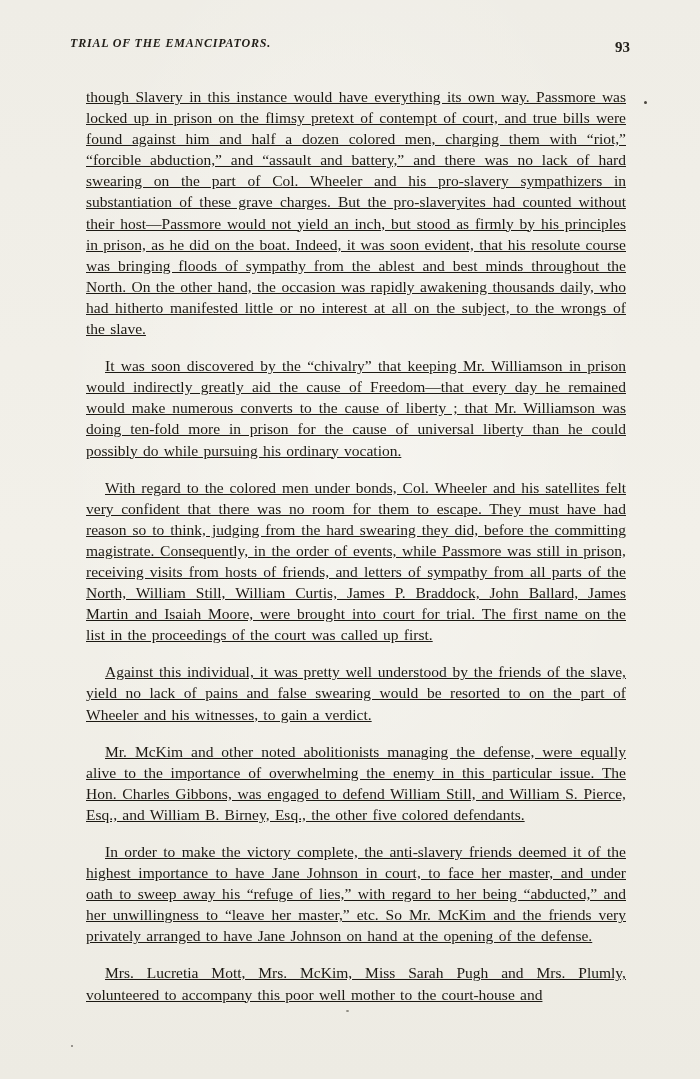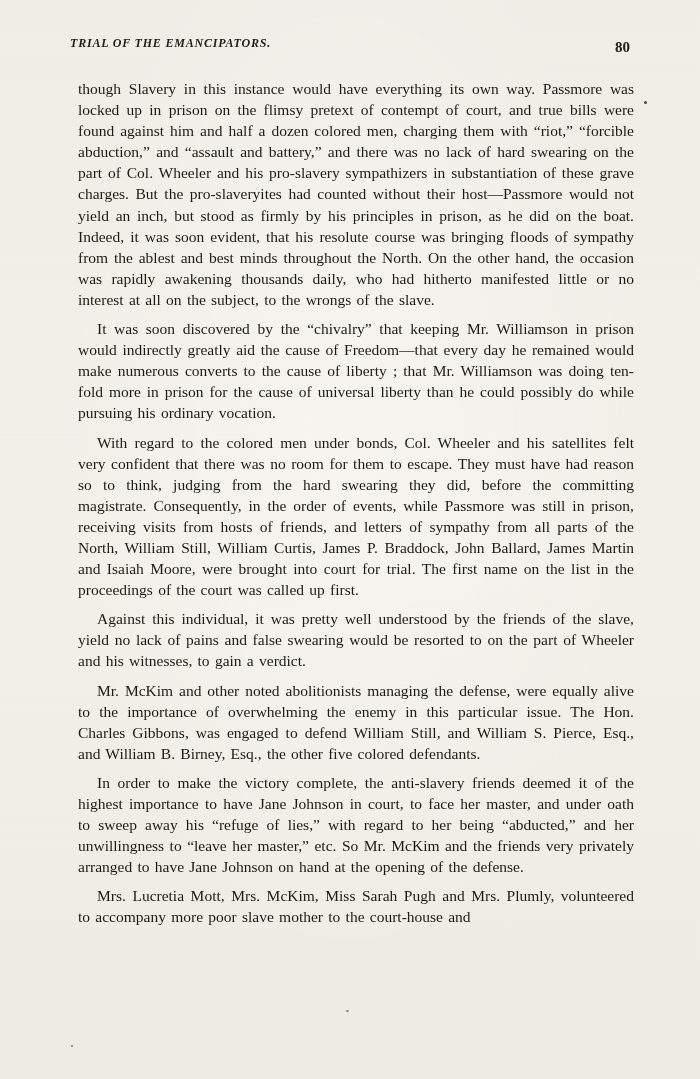--- a/index.html
+++ b/index.html
@@ -47,51 +47,52 @@
     top: 70px;
     left: 70px;
     width: 572px;
     font-size: 15.5px;
     line-height: 21.1px;
     text-align: justify;
     word-spacing: 0.09em;
     color: #1d1a14;
   }
   .page-body p {
-    margin: 8px;
+    margin: 16px;
+    text-decoration: underline;
   }
   .page-body p.indent {
     text-indent: 19px;
   }
   .speck {
     position: absolute;
     background: #4a463e;
     border-radius: 50%;
   }
   .speck-1 { left: 644px; top: 101px; width: 3px; height: 3px; }
   .speck-2 { left: 346px; top: 1010px; width: 3px; height: 2px; opacity: 0.6; }
   .speck-3 { left: 71px; top: 1045px; width: 2px; height: 2px; opacity: 0.7; }
 </style>
 </head>
 <body>
 
 <div class="page">
 
   <div class="page-header">
     <div class="running-head">TRIAL OF THE EMANCIPATORS.</div>
-    <div class="page-number">80</div>
+    <div class="page-number">93</div>
   </div>
 
   <div class="page-body">
     <p>though Slavery in this instance would have everything its own way.  Passmore was locked up in prison on the flimsy pretext of contempt of court, and true bills were found against him and half a dozen colored men, charging them with “riot,” “forcible abduction,” and “assault and battery,” and there was no lack of hard swearing on the part of Col. Wheeler and his pro-slavery sympathizers in substantiation of these grave charges.  But the pro-slaveryites had counted without their host—Passmore would not yield an inch, but stood as firmly by his principles in prison, as he did on the boat.  Indeed, it was soon evident, that his resolute course was bringing floods of sympathy from the ablest and best minds throughout the North.  On the other hand, the occasion was rapidly awakening thousands daily, who had hitherto manifested little or no interest at all on the subject, to the wrongs of the slave.</p>
     <p class="indent">It was soon discovered by the “chivalry” that keeping Mr. Williamson in prison would indirectly greatly aid the cause of Freedom—that every day he remained would make numerous converts to the cause of liberty ; that Mr. Williamson was doing ten-fold more in prison for the cause of universal liberty than he could possibly do while pursuing his ordinary vocation.</p>
     <p class="indent">With regard to the colored men under bonds, Col. Wheeler and his satellites felt very confident that there was no room for them to escape.  They must have had reason so to think, judging from the hard swearing they did, before the committing magistrate.  Consequently, in the order of events, while Passmore was still in prison, receiving visits from hosts of friends, and letters of sympathy from all parts of the North, William Still, William Curtis, James P. Braddock, John Ballard, James Martin and Isaiah Moore, were brought into court for trial.  The first name on the list in the proceedings of the court was called up first.</p>
     <p class="indent">Against this individual, it was pretty well understood by the friends of the slave, yield no lack of pains and false swearing would be resorted to on the part of Wheeler and his witnesses, to gain a verdict.</p>
     <p class="indent">Mr. McKim and other noted abolitionists managing the defense, were equally alive to the importance of overwhelming the enemy in this particular issue.  The Hon. Charles Gibbons, was engaged to defend William Still, and William S. Pierce, Esq., and William B. Birney, Esq., the other five colored defendants.</p>
     <p class="indent">In order to make the victory complete, the anti-slavery friends deemed it of the highest importance to have Jane Johnson in court, to face her master, and under oath to sweep away his “refuge of lies,” with regard to her being “abducted,” and her unwillingness to “leave her master,” etc.  So Mr. McKim and the friends very privately arranged to have Jane Johnson on hand at the opening of the defense.</p>
-    <p class="indent">Mrs. Lucretia Mott, Mrs. McKim, Miss Sarah Pugh and Mrs. Plumly, volunteered to accompany more poor slave mother to the court-house and</p>
+    <p class="indent">Mrs. Lucretia Mott, Mrs. McKim, Miss Sarah Pugh and Mrs. Plumly, volunteered to accompany this poor well mother to the court-house and</p>
   </div>
 
   <div class="speck speck-1"></div>
   <div class="speck speck-2"></div>
   <div class="speck speck-3"></div>
 
 </div>
 
 </body></html>

